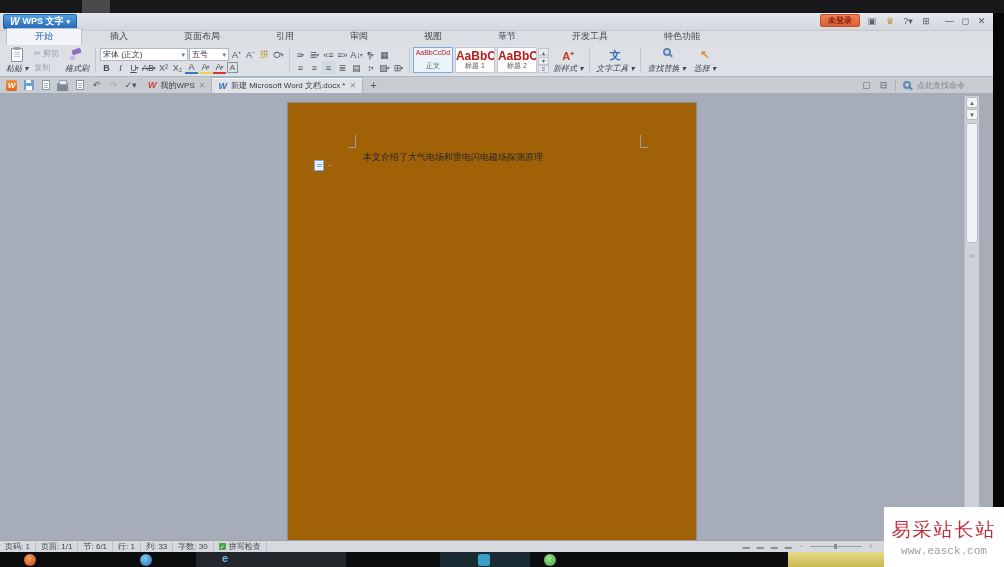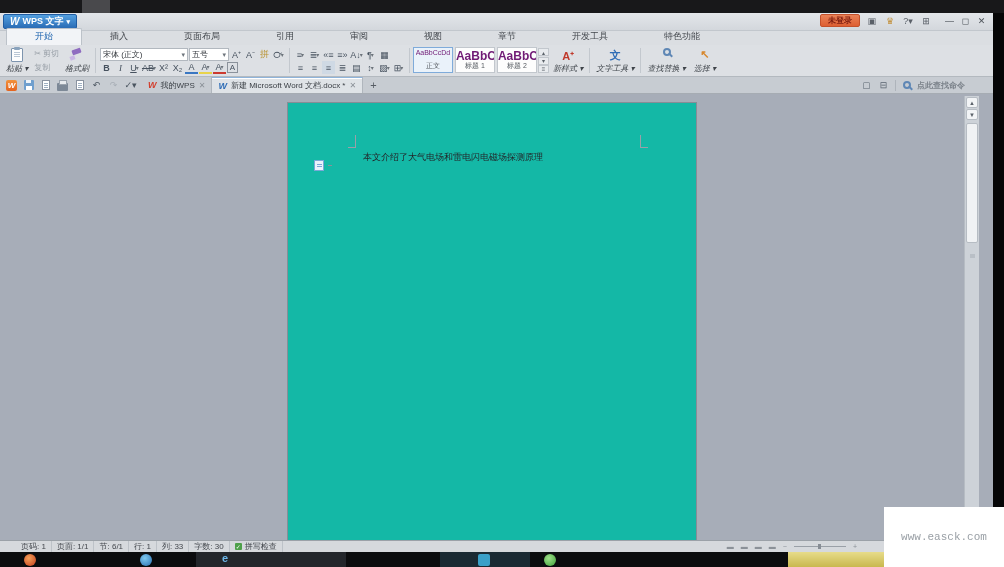--- a/index.html
+++ b/index.html
@@ -52,21 +52,21 @@
   .u-red{border-bottom:2px solid #cc3b30;}
   .boxed{border:1px solid #8b929b;font-size:8px;min-width:11px;height:11px;}
   .clipboard{width:12px;height:14px;background:#fdfdfd;border:1px solid #7d94ae;border-radius:1px;position:relative;}
   .clipboard::before{content:"";position:absolute;left:2px;top:-2px;width:6px;height:3px;background:#8aa3bd;border-radius:1px;}
   .clipboard::after{content:"";position:absolute;left:2px;top:3px;width:6px;height:1px;box-shadow:0 2px 0 #b9c6d4,0 4px 0 #b9c6d4;background:#b9c6d4;}
   .brush{width:13px;height:12px;position:relative;}
   .brush::before{content:"";position:absolute;left:2px;top:1px;width:9px;height:5px;background:#8f6cc0;transform:rotate(-20deg);border-radius:1px;}
   .brush::after{content:"";position:absolute;left:0px;bottom:0px;width:5px;height:4px;background:#c9b6e4;transform:rotate(-20deg);}
   .stylecard{width:40px;height:26px;background:#fdfdfd;border:1px solid #c2c7cd;margin:1px 1px;display:flex;flex-direction:column;align-items:center;justify-content:space-between;padding:1px 1px;overflow:hidden;}
   .stylecard.sel{border-color:#7fabda;background:#eaf2fa;}
-  .stylecard .prev{font-size:7px;color:#701a75;white-space:nowrap;overflow:hidden;max-width:38px;}
+  .stylecard .prev{font-size:7px;color:#b91c1c;white-space:nowrap;overflow:hidden;max-width:38px;}
   .stylecard .prev.h{font-size:12px;font-weight:bold;}
   .stylecard .slbl{font-size:7px;color:#555a60;white-space:nowrap;}
   .stylescroll{display:flex;flex-direction:column;justify-content:space-between;padding:2px 0;}
   .stylescroll span{width:11px;height:8px;display:flex;align-items:center;justify-content:center;font-size:6px;color:#5b626a;background:#e8ebee;border:1px solid #c2c7cd;}
   .mag{width:8px;height:8px;border:2px solid #5f87b5;border-radius:50%;position:relative;}
   .mag::after{content:"";position:absolute;width:5px;height:2px;background:#5f87b5;transform:rotate(45deg);right:-4px;bottom:-2px;}
   .newstyle-a{color:#c0392b;font-weight:bold;font-size:11px;}
   .texttool-t{color:#2f6db6;font-weight:bold;font-size:11px;}
   .sel-arrow{color:#d7882f;font-size:11px;font-weight:bold;}
 
@@ -86,43 +86,43 @@
   .dtab{display:flex;align-items:center;gap:4px;height:16px;padding:0 6px;font-size:8px;color:#3c4147;border-right:1px solid #b0b6bd;}
   .dtab .wico{font-weight:bold;font-style:italic;font-size:9px;}
   .dtab .wred{color:#d23f2e;}
   .dtab .wblue{color:#2f6db6;}
   .dtab .close{color:#8a9097;font-size:8px;}
   .dtab.active{background:#dfe3e7;border-top:1px solid #8fb4da;box-shadow:inset 0 1px 0 #fff;}
   .newtab{font-size:11px;color:#565c63;padding:0 7px;}
   .tb-search{margin-left:auto;display:flex;align-items:center;gap:6px;padding-right:14px;}
   .tb-search .qi{color:#5a6570;}
   .searchbox{display:flex;align-items:center;gap:4px;border-left:1px solid #aeb4bb;padding-left:7px;}
-  .searchbox input{border:none;background:transparent;outline:none;font-size:8px;width:64px;color:#333;font-weight:bold;}
+  .searchbox input{border:none;background:transparent;outline:none;font-size:8px;width:64px;color:#333;}
   .searchbox input::placeholder{color:#7b828a;}
 
   
   .docarea{position:absolute;left:0;top:94px;width:993px;height:446px;background:#a7adb8;overflow:hidden;}
-  .page{position:absolute;left:287px;top:8px;width:410px;height:460px;background:#14b8a6;border:1px solid #878d96;border-bottom:none;}
+  .page{position:absolute;left:287px;top:8px;width:410px;height:460px;background:#a16207;border:1px solid #878d96;border-bottom:none;}
   .cropmark{position:absolute;width:8px;height:13px;}
   .cm-tl{left:60px;top:32px;border-right:1px solid #9aa0a8;border-bottom:1px solid #9aa0a8;}
   .cm-tr{left:352px;top:32px;border-left:1px solid #9aa0a8;border-bottom:1px solid #9aa0a8;}
   .doctext{position:absolute;left:75px;top:48px;font-size:9px;color:#23262a;white-space:nowrap;}
   .sideicon{position:absolute;left:26px;top:57px;width:10px;height:11px;background:#eaf2fb;border:1px solid #7aa7d8;display:flex;align-items:center;justify-content:center;}
   .sideicon::after{content:"";width:5px;height:1px;background:#7aa7d8;box-shadow:0 2px 0 #7aa7d8;margin-top:-2px;}
   .sidedash{position:absolute;left:40px;top:62px;width:4px;height:1px;background:#8a9097;}
   .vscroll{position:absolute;left:964px;top:2px;width:15px;height:440px;background:#cdd2d8;border-left:1px solid #b6bcc3;}
   .vbtn{position:absolute;left:1px;width:12px;height:11px;background:#f2f4f6;border:1px solid #b6bcc3;border-radius:2px;
     display:flex;align-items:center;justify-content:center;font-size:6px;color:#5b626a;}
   .vthumb{position:absolute;left:1px;top:27px;width:12px;height:120px;background:#f0f2f4;border:1px solid #b6bcc3;border-radius:2px;}
   .vdot{position:absolute;left:5px;top:158px;width:5px;height:4px;background:#b9bfc6;}
   .black-strip{position:absolute;left:993px;top:13px;width:11px;height:539px;background:#060607;}
 
   
   .statusbar{position:absolute;left:0;top:540px;width:993px;height:12px;background:#d6d9dd;border-top:1px solid #9ba1a8;
-    display:flex;align-items:center;font-size:8px;color:#43474d;padding:0 16px;}
+    display:flex;align-items:center;font-size:8px;color:#43474d;padding:0 0;}
   .sitem{padding:0 5px;border-right:1px solid #bdc2c8;white-space:nowrap;display:flex;align-items:center;gap:3px;}
   .sitem:last-child{border-right:none;}
   .spellok{width:7px;height:7px;background:#4ea04a;color:#fff;font-size:6px;display:inline-flex;align-items:center;justify-content:center;border-radius:1px;}
   .sb-right{margin-left:auto;display:flex;align-items:center;gap:7px;padding-right:120px;color:#8b9198;}
   .vmico{font-size:7px;color:#8b9198;}
   .zoomtrack{width:52px;height:1px;background:#9aa0a7;position:relative;}
   .zoomtrack::after{content:"";position:absolute;left:24px;top:-2px;width:3px;height:5px;background:#878d95;}
 
   
   .taskbar{position:absolute;left:0;top:552px;width:1004px;height:15px;background:#0b0c0e;overflow:hidden;}
@@ -388,16 +388,17 @@
     <span class="tk" style="left:140px;background:radial-gradient(circle at 40% 35%,#7ec9f0,#2a6fb0)"></span>
     <span class="tkbtn" style="left:196px;width:150px;background:#23262b"></span>
     <span class="tk-e" style="left:222px">e</span>
     <span class="tkbtn" style="left:440px;width:90px;background:#1a2a33"></span>
     <span class="tk" style="left:478px;background:#3aa0c8;border-radius:2px"></span>
     <span class="tk" style="left:544px;background:radial-gradient(circle at 40% 35%,#9fe08a,#3f9f3a)"></span>
     <span class="tkbtn" style="left:788px;width:200px;background:linear-gradient(#e7dc8a,#c9b84e)"></span>
   </div>
 
   <div class="watermark">
+    <span class="wm-title">易采站长站</span>
     <span class="wm-url">www.easck.com</span>
   </div>
 
 </div>
 
 </body></html>

